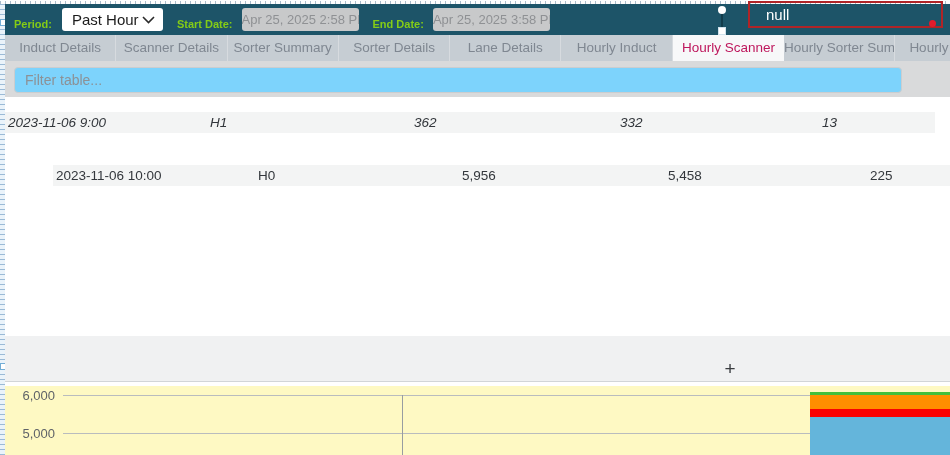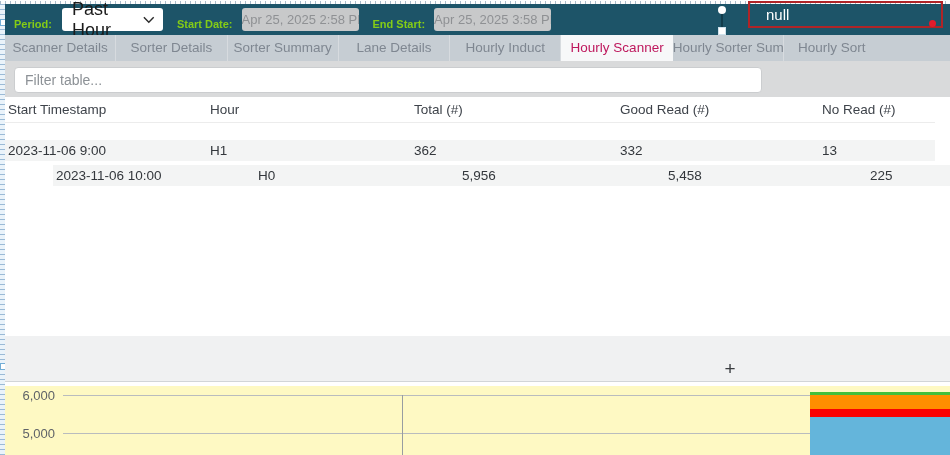--- a/index.html
+++ b/index.html
@@ -16,21 +16,21 @@
   .ruler-handle { position:absolute; left:0; width:6px; height:7px; background:#fff; border:1px solid #74aed6; }
   .ruler-handle.h1 { top:19px; }
   .ruler-handle.h2 { top:363px; }
 
   
   .toolbar { position:absolute; left:5px; top:4px; width:945px; height:31px; background:#1d5468;
     display:flex; align-items:center; padding-left:9px; }
   .tb-label { color:#84cc16; font-size:11px; font-weight:600; white-space:nowrap;margin-top:8px; }
   .dropdown { margin-left:10px; width:101px; height:23px; background:#ffffff; border-radius:3px;
     display:flex; align-items:center; justify-content:space-between; padding:0 8px 0 10px; cursor:pointer; }
-  .dropdown span { font-size:18px; color:#1b1b1b; }
+  .dropdown span { font-size:15px; color:#1b1b1b; }
   .date-input { margin-left:9px; width:117px; height:23px; background:#c8c9ca; border:none; border-radius:3px;
     color:#8f9194; font-size:13px; text-align:center; font-family:"Liberation Sans",sans-serif; }
   .ml14 { margin-left:14px; }
 
   
   .sel-handle { position:absolute; left:717px; top:3px; width:10px; height:31px; cursor:move; }
   .sel-line { position:absolute; left:4px; top:6px; width:2px; height:22px; background:#123c4b; }
   .sel-circle { position:absolute; left:1px; top:3px; width:8px; height:8px; border-radius:50%; background:#ffffff; }
   .sel-square { position:absolute; left:1px; top:24px; width:8px; height:8px; background:#ffffff; border:1px solid #cfe2ec; }
 
@@ -43,33 +43,33 @@
   
   .tabbar { position:absolute; left:5px; top:35px; width:945px; height:26px; background:#c6cdd3;
     display:flex; overflow:hidden; }
   .tab { flex:0 0 111.3px; height:26px; line-height:26px; text-align:center; font-size:13.5px; color:#7f8791;
     border-right:1px solid #d7dbdf; white-space:nowrap; overflow:hidden; cursor:pointer; }
   .tab.last { flex:1 1 auto; text-align:left; padding-left:14px; border-right:none; }
   .tab.active { background:#f7f8f9; color:#be185d; border-right:none; }
 
   
   .filterbar { position:absolute; left:5px; top:61px; width:945px; height:36px; background:#d9dadb; }
-  .filter-input { position:absolute; left:9px; top:6px; width:748px; height:26px; background:#ffffff;
+  .filter-input { position:absolute; left:9px; top:6px; width:888px; height:26px; background:#7dd3fc;
     border:1px solid #cbcdcf; border-radius:4px; padding-left:10px; font-size:14px; color:#45494e;
     font-family:"Liberation Sans",sans-serif; }
   .filter-input::placeholder { color:#8c9196; opacity:1; }
 
   
   .thead { position:absolute; left:5px; top:97px; width:930px; height:26px; background:#ffffff;
     border-bottom:1px solid #ececec; }
   .cell { position:absolute; top:0; height:100%; font-size:13.5px; white-space:nowrap; }
   .thead .cell { line-height:26px; color:#3e434a; }
   .trow { position:absolute; left:5px; width:930px; height:21px; background:#f3f4f4; }
   .trow .cell { line-height:21px; color:#33373c; }
-  .trow.r1 { top:140px; } .trow.r2 { top:165px;margin-left:48px; }
+  .trow.r1 { top:112px;font-style:italic; } .trow.r2 { top:165px;margin-left:48px; }
   .c0{left:3px;} .c1{left:205px;} .c2{left:409px;} .c3{left:615px;} .c4{left:817px;}
 
   
   .add-strip { position:absolute; left:5px; top:336px; width:945px; height:46px; background:#f0f1f2;
     border-bottom:1px solid #d2d5d8; }
   .plus { position:absolute; left:712px; top:22px; width:26px; text-align:center; font-size:19px;
     font-weight:400; color:#3a3d40; cursor:pointer; }
 
   
   .chart { position:absolute; left:5px; top:386px; width:945px; height:73px; background:#fef9c3; overflow:hidden; }
@@ -94,57 +94,51 @@
   <div class="toolbar">
     <span class="tb-label">Period:</span>
     <div class="dropdown">
       <span>Past Hour</span>
       <svg width="13" height="8" viewBox="0 0 13 8">
         <polyline points="1,1 6.5,6.5 12,1" fill="none" stroke="#2b2b2b" stroke-width="1.6"></polyline>
       </svg>
     </div>
     <span class="tb-label ml14">Start Date:</span>
     <input class="date-input" disabled="" value="Apr 25, 2025 2:58 PM" style="">
-    <span class="tb-label ml14">End Start:</span>
+    <span class="tb-label ml14">End Date:</span>
     <input class="date-input" disabled="" value="Apr 25, 2025 3:58 PM" style="">
   </div>
 
   <div class="sel-handle">
     <div class="sel-line"></div>
     <div class="sel-circle"></div>
     <div class="sel-square"></div>
   </div>
 
   <div class="null-box">
     <span class="txt">null</span>
     <span class="red-dot"></span>
   </div>
 
   <div class="tabbar">
+    <div class="tab">Induct Details</div>
     <div class="tab">Scanner Details</div>
+    <div class="tab">Sorter Summary</div>
     <div class="tab">Sorter Details</div>
-    <div class="tab">Sorter Summary</div>
     <div class="tab">Lane Details</div>
     <div class="tab">Hourly Induct</div>
     <div class="tab active">Hourly Scanner</div>
     <div class="tab">Hourly Sorter Summar</div>
     <div class="tab last">Hourly Sort</div>
   </div>
 
   <div class="filterbar">
     <input class="filter-input" placeholder="Filter table..." style="">
   </div>
 
-  <div class="thead">
-    <span class="cell c0">Start Timestamp</span>
-    <span class="cell c1">Hour</span>
-    <span class="cell c2">Total (#)</span>
-    <span class="cell c3">Good Read (#)</span>
-    <span class="cell c4">No Read (#)</span>
-  </div>
   <div class="trow r1">
     <span class="cell c0">2023-11-06 9:00</span>
     <span class="cell c1">H1</span>
     <span class="cell c2">362</span>
     <span class="cell c3">332</span>
     <span class="cell c4">13</span>
   </div>
   <div class="trow r2">
     <span class="cell c0">2023-11-06 10:00</span>
     <span class="cell c1">H0</span>

